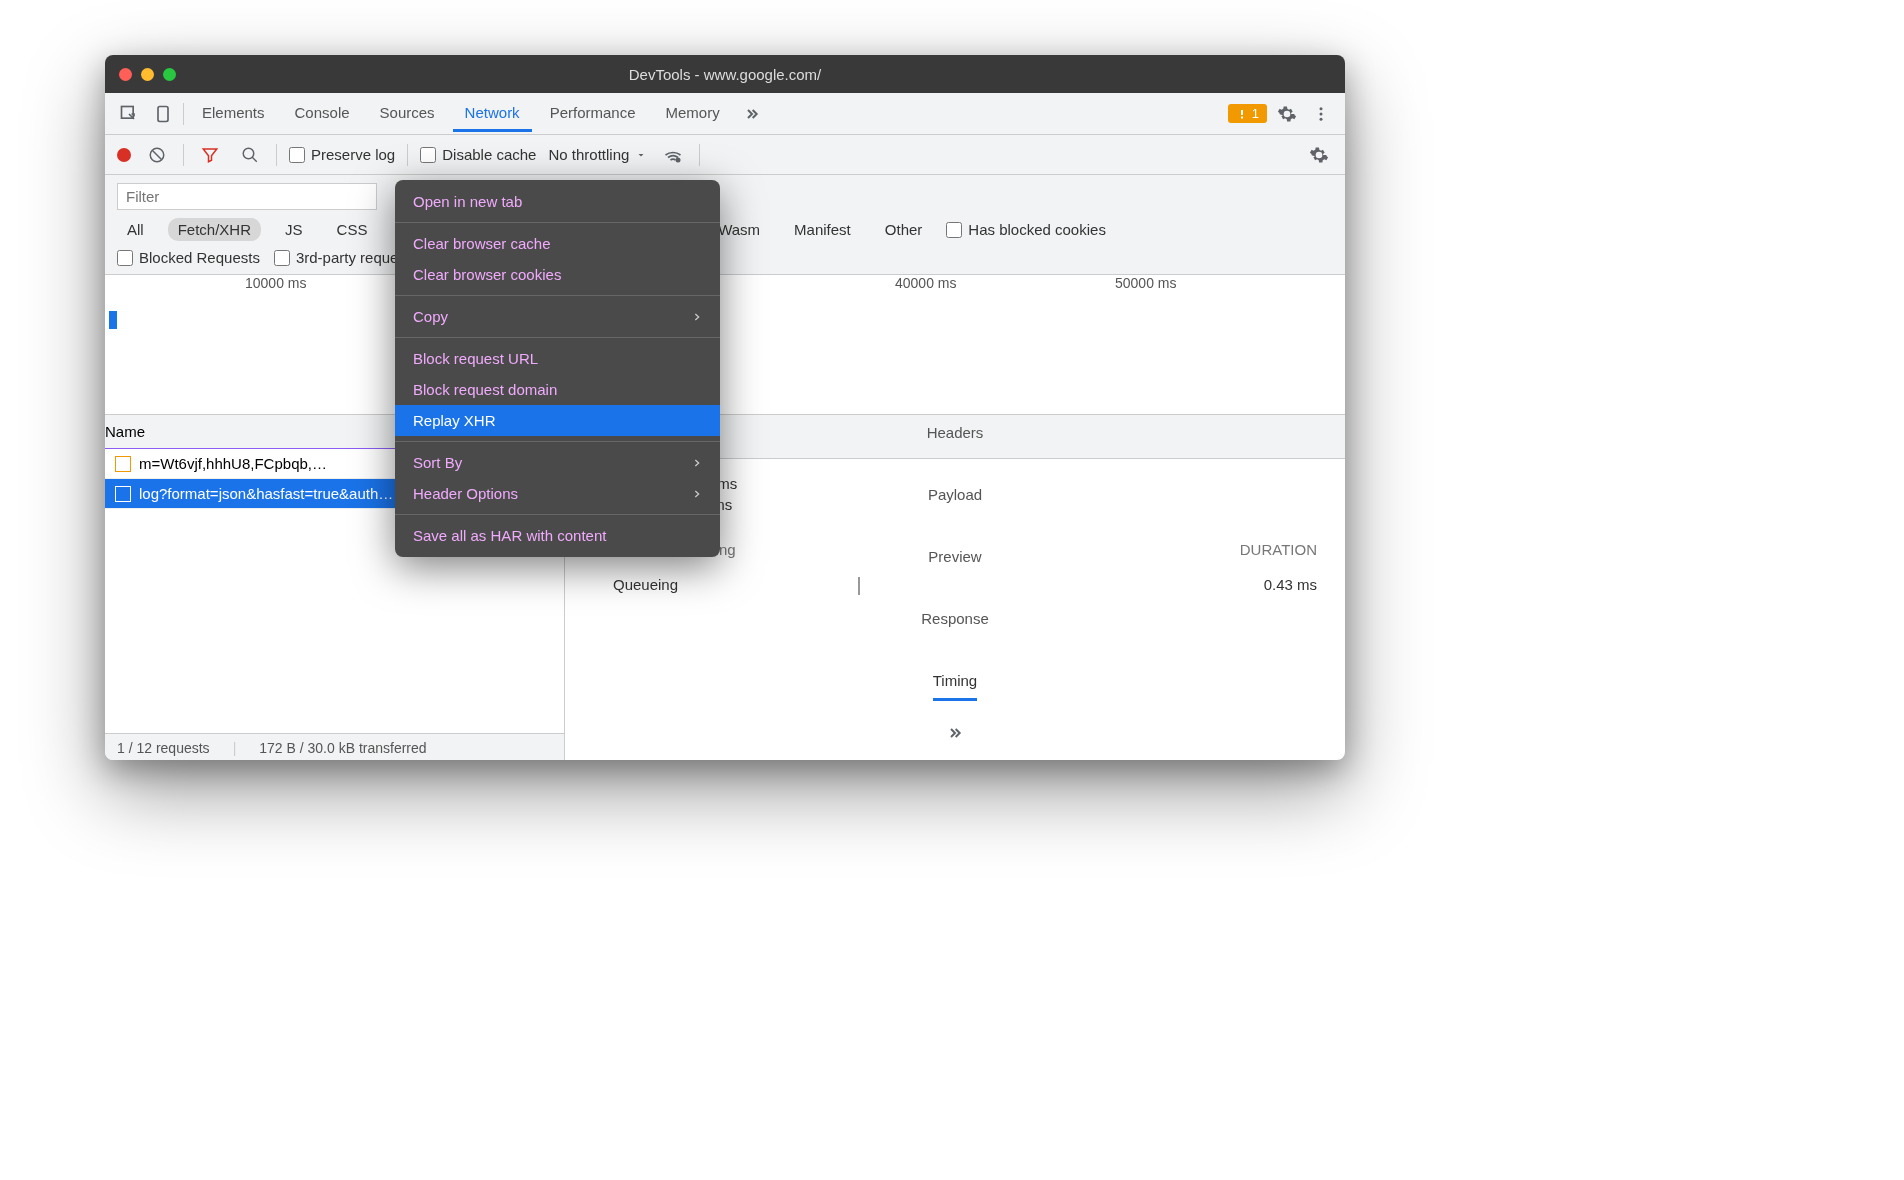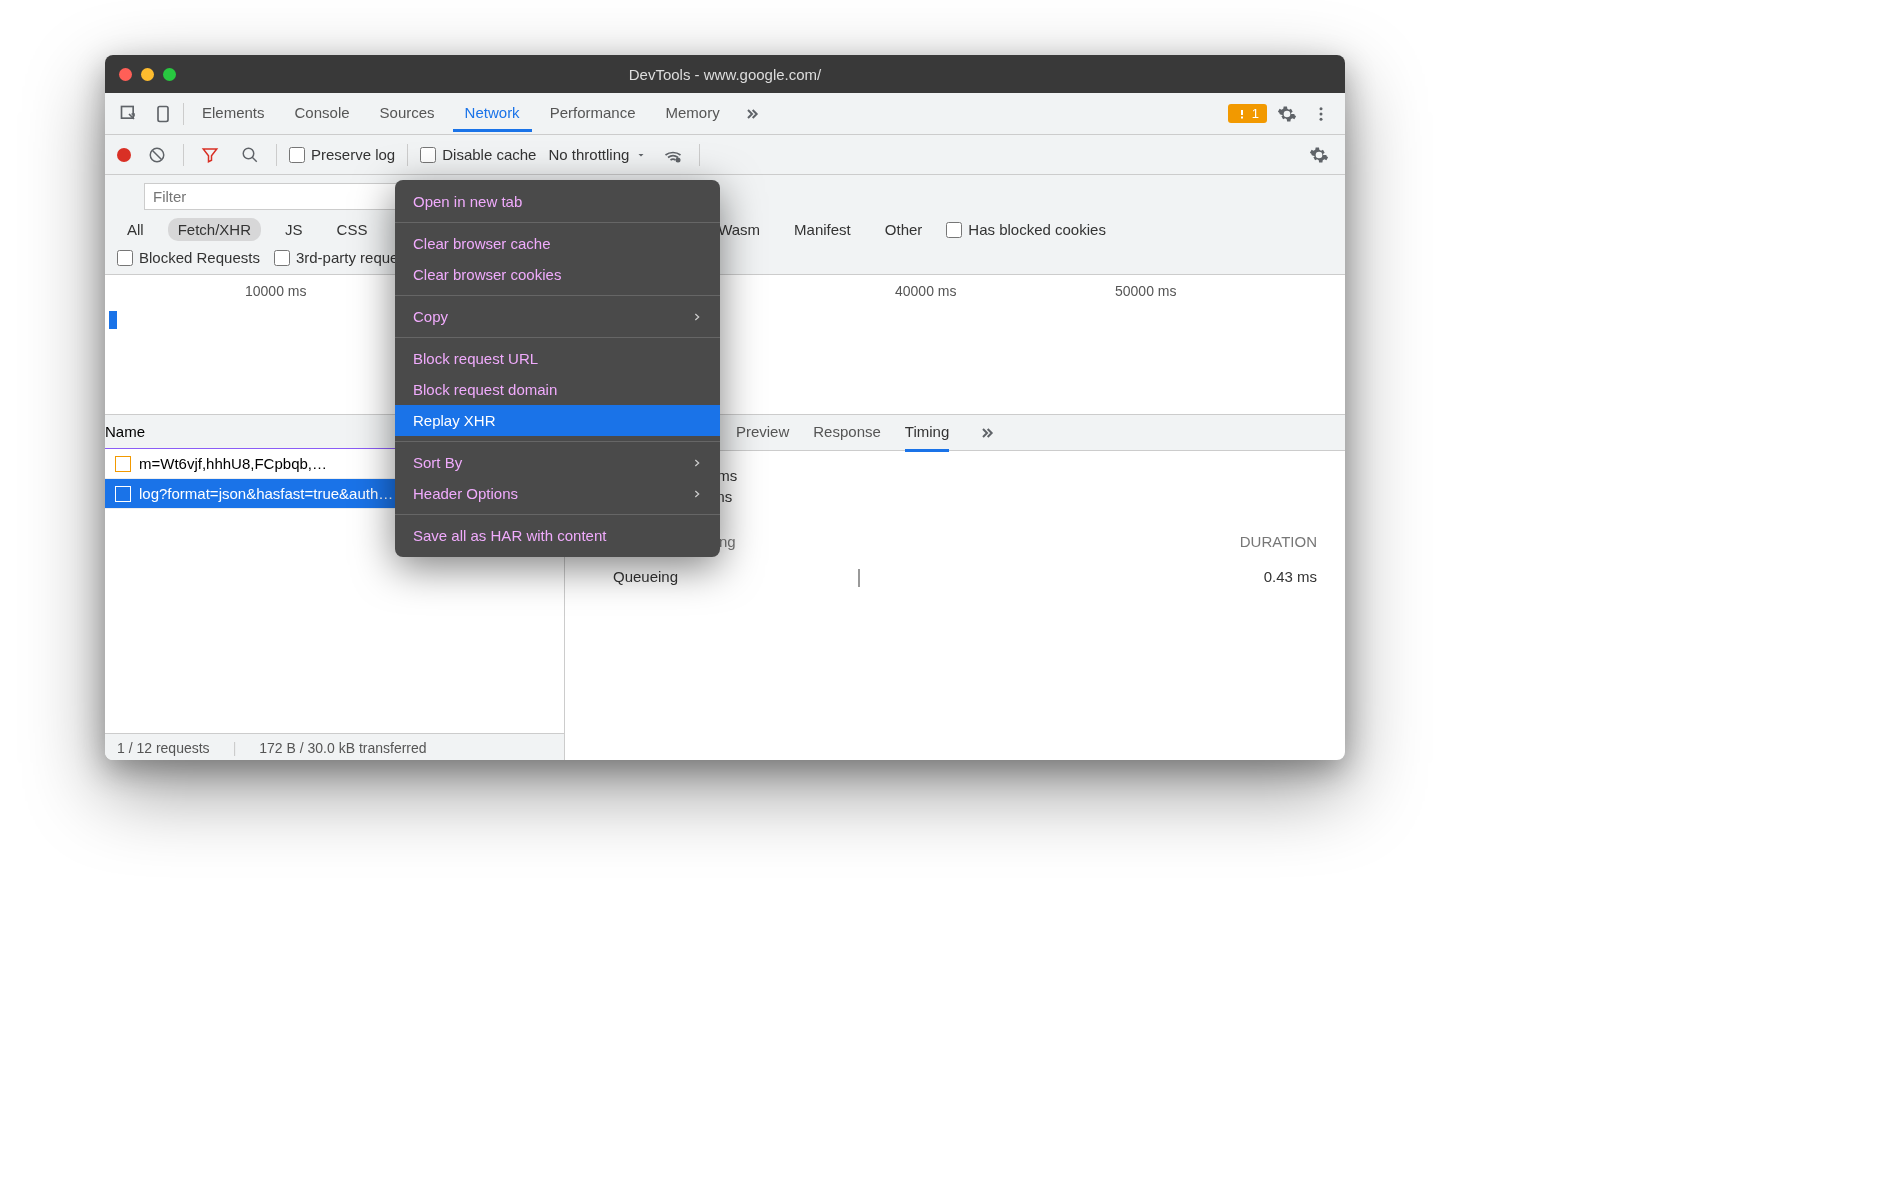--- a/index.html
+++ b/index.html
@@ -17,39 +17,39 @@
 .spacer { flex:1; }
 .badge { background:#f29900; color:#fff; font-size:13px; padding:2px 8px; border-radius:3px; display:flex; align-items:center; gap:4px; }
 .toolbar { height:40px; background:#f1f3f4; border-bottom:1px solid #ccc; display:flex; align-items:center; padding:0 12px; gap:12px; }
 .rec { width:14px; height:14px; border-radius:50%; background:#d93025; }
 .funnel { color:#d93025; }
 .chk { display:flex; align-items:center; gap:6px; font-size:15px; color:#333; }
 .chk input { width:16px; height:16px; }
 .sel { display:flex; align-items:center; gap:6px; font-size:15px; color:#333; }
 .divider { width:1px; height:22px; background:#ccc; }
 .filterbar { background:#f1f3f4; border-bottom:1px solid #ccc; padding:8px 12px; }
-.filter-input { width:260px; padding:4px 8px; font-size:15px; border:1px solid #ccc; background:#fff;margin-left:27px; }
+.filter-input { width:260px; padding:4px 8px; font-size:15px; border:1px solid #ccc; background:#fff; }
 .filter-row { display:flex; align-items:center; gap:14px; margin-top:8px; font-size:15px; color:#333; flex-wrap:wrap; }
 .pill { padding:3px 10px; border-radius:10px; cursor:pointer; }
 .pill.active { background:#d7d7d8; }
 .timeline { height:140px; border-bottom:1px solid #ccc; position:relative; background:#fff; }
-.tl-label { position:absolute; top:8px; font-size:14px; color:#555; }
+.tl-label { position:absolute; top:0; font-size:14px; color:#555; }
 .tl-mark { position:absolute; left:4px; top:36px; width:8px; height:18px; background:#1a73e8; }
 .split { display:flex; height:calc(100% - 38px - 42px - 40px - 98px - 140px); }
 .left { width:460px; border-right:1px solid #ccc; display:flex; flex-direction:column; }
 .name-header { background:#f1f3f4; border-bottom:1px solid #8b5cf6; padding:8px 0; font-size:15px; }
 .req-list { flex:1; overflow:auto; }
 .req { display:flex; align-items:center; gap:8px; padding:6px 10px; font-size:15px; border-bottom:1px solid #eee; cursor:pointer; white-space:nowrap; overflow:hidden; }
 .req.sel { background:#1a73e8; color:#fff; }
 .req-icon { width:16px; height:16px; border:1px solid; display:inline-block; flex-shrink:0; }
 .req-icon.orange { border-color:#f29900; }
 .req-icon.white { border-color:#fff; }
 .status { border-top:1px solid #ccc; background:#f1f3f4; padding:6px 12px; font-size:14px; color:#555; display:flex; gap:23px; white-space:nowrap; overflow:hidden; }
 .right { flex:1; display:flex; flex-direction:column; }
-.detail-tabs { background:#f1f3f4; border-bottom:1px solid #ccc; display:flex; align-items:center; padding:0 12px; gap:24px; height:36px; }
+.detail-tabs { background:#f1f3f4; border-bottom:1px solid #ccc; display:flex; align-items:center; padding:0 12px; gap:24px; height:44px;flex-direction:column; }
 .dtab { font-size:15px; color:#555; padding:9px 0; border-bottom:3px solid transparent; cursor:pointer; }
 .dtab.active { color:#333; border-bottom-color:#1a73e8; }
 .detail-body { flex:1; padding:16px 28px; font-size:15px; color:#333; }
 .detail-body .row { display:flex; justify-content:space-between; padding:6px 0; }
 .section-title { color:#777; margin-top:22px; margin-bottom:6px; }
 .bar { display:inline-block; width:2px; height:18px; background:#999; vertical-align:middle; }
 
 .context-menu { position:absolute; left:395px; top:180px; width:325px; background:#4a4a4a; border-radius:8px; padding:6px 0; box-shadow:0 10px 40px rgba(0,0,0,0.5); z-index:10; font-size:15px; }
 .cm-item { padding:7px 18px; color:#f0abfc; cursor:pointer; display:flex; justify-content:space-between; align-items:center; }
 .cm-item.hl { background:#1a73e8; color:#fff; }

